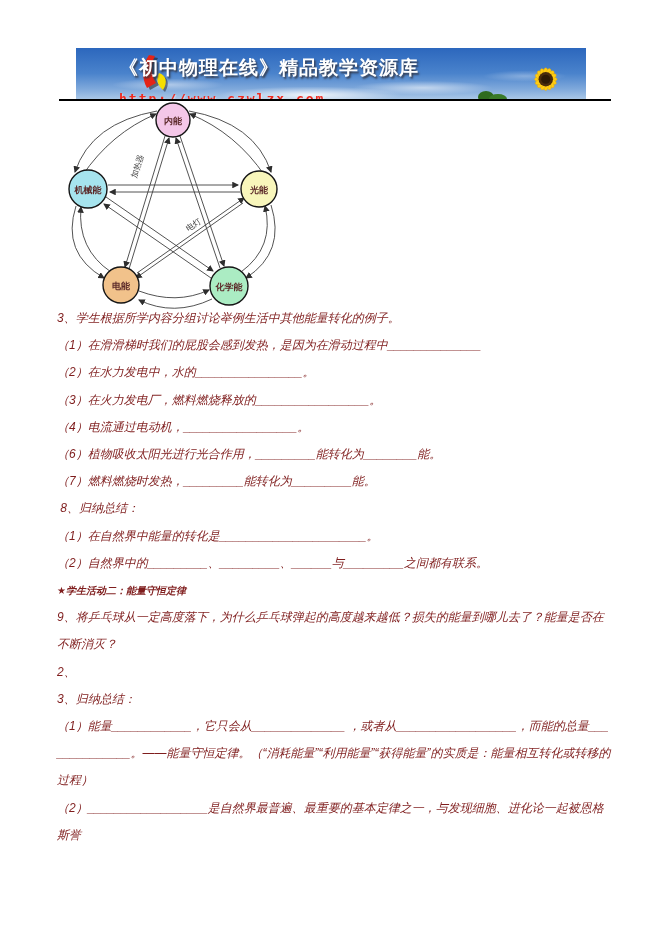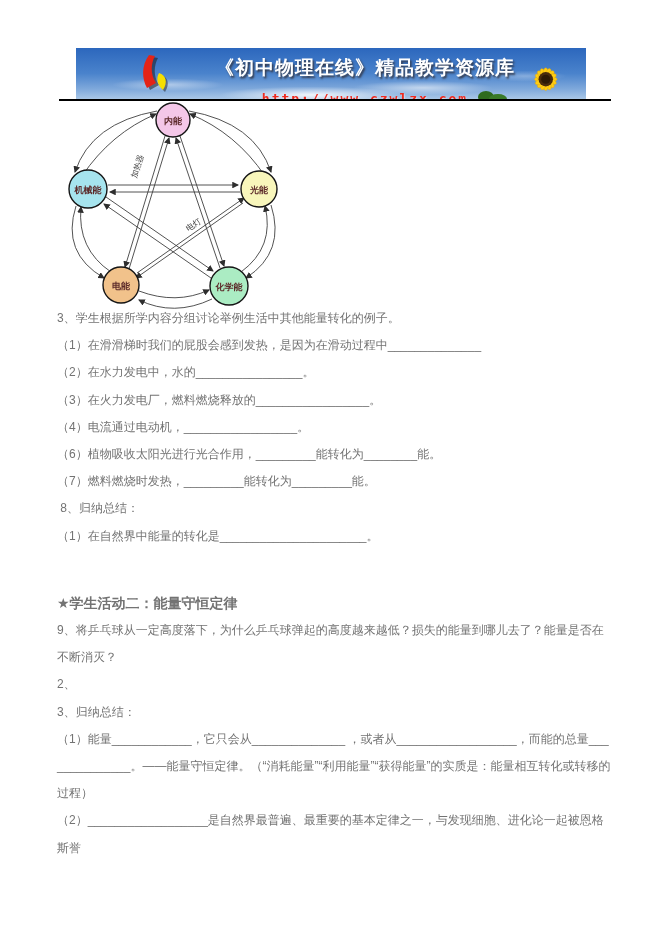--- a/index.html
+++ b/index.html
@@ -7,46 +7,46 @@
         font-family:"Liberation Sans","DejaVu Sans",sans-serif;}
 
   
   .banner{position:absolute;left:76px;top:48px;width:510px;height:51px;overflow:hidden;
     background:
       radial-gradient(ellipse 130px 12px at 46% 92%, rgba(255,255,255,.85), rgba(255,255,255,0) 70%),
       radial-gradient(ellipse 100px 10px at 68% 78%, rgba(255,255,255,.55), rgba(255,255,255,0) 70%),
       radial-gradient(ellipse 80px 9px at 18% 72%, rgba(255,255,255,.45), rgba(255,255,255,0) 70%),
       radial-gradient(ellipse 60px 8px at 88% 55%, rgba(255,255,255,.30), rgba(255,255,255,0) 70%),
       linear-gradient(180deg,#2c67bd 0%,#4a83cc 50%,#7ea8db 80%,#a9c7e7 100%);}
-  .banner-center{position:absolute;left:0;top:0;width:100%;height:100%;text-align:center;
-    padding-left:68px;box-sizing:border-box;}
+  .banner-center{position:absolute;left:0;top:0;width:100%;height:100%;
+    padding-left:43px;box-sizing:border-box;}
   .site-title{margin-top:7px;font-size:19px;font-weight:bold;color:#ffffff;letter-spacing:1px;
     text-shadow:1.5px 1.5px 2px rgba(50,50,60,.9);font-family:"Liberation Serif","DejaVu Serif",serif;}
   .site-url{margin-top:10px;font-size:13px;font-weight:bold;color:#ee2b20;letter-spacing:2px;
     font-family:"DejaVu Sans Mono",monospace;text-shadow:1px 1px 1px rgba(255,255,255,.45);}
   .logo{position:absolute;left:56px;top:3px;}
   .sunflower{position:absolute;right:4px;top:10px;}
   .grass{position:absolute;right:78px;bottom:-4px;}
 
   .rule{position:absolute;left:59px;top:99px;width:552px;height:2px;background:#000;}
 
   
   .diagram{position:absolute;left:55px;top:101px;}
   .edge{fill:none;stroke:#3f3f3f;stroke-width:0.9;}
   .node-circle{stroke:#151515;stroke-width:1.4;}
   .node-label{font-size:9px;font-weight:bold;fill:#5c2a2a;text-anchor:middle;
     font-family:"Liberation Sans","DejaVu Sans",sans-serif;}
   .edge-label{font-size:8px;fill:#3c3c3c;text-anchor:middle;
     font-family:"Liberation Sans","DejaVu Sans",sans-serif;}
 
   
-  .content{position:absolute;left:57px;top:305px;width:556px;color:#737373;}
+  .content{position:absolute;left:57px;top:305px;width:556px;color:#7f1d1d;font-style:italic;}
   .content p{margin:0;font-size:12px;line-height:27.2px;white-space:pre-wrap;
     word-break:break-all;font-family:"Liberation Sans","DejaVu Sans",sans-serif;}
-  .content p.b{font-weight:bold;font-size:14px;margin-top:40px;}
+  .content p.b{font-weight:bold;font-size:10px;}
 </style>
 </head>
 <body>
 
 <div class="page">
 
   <div class="banner">
     <svg class="logo" width="46" height="47" viewBox="0 0 46 47">
       <path d="M17,4 C9,15 10,28 15,37 L24,32 C18,23 19,12 23,5 Z" fill="#1d1d1d" opacity="0.55" transform="translate(3,2)"></path>
       <path d="M17,4 C9,15 10,28 15,37 L24,32 C18,23 19,12 23,5 Z" fill="#e42417"></path>
@@ -138,20 +138,21 @@
   <div class="content">
     <p>3、学生根据所学内容分组讨论举例生活中其他能量转化的例子。</p>
     <p>（1）在滑滑梯时我们的屁股会感到发热，是因为在滑动过程中______________</p>
     <p>（2）在水力发电中，水的________________。</p>
     <p>（3）在火力发电厂，燃料燃烧释放的_________________。</p>
     <p>（4）电流通过电动机，_________________。</p>
     <p>（6）植物吸收太阳光进行光合作用，_________能转化为________能。</p>
     <p>（7）燃料燃烧时发热，_________能转化为_________能。</p>
     <p> 8、归纳总结：</p>
     <p>（1）在自然界中能量的转化是______________________。</p>
+    <p>（2）自然界中的_________、_________、______与_________之间都有联系。</p>
     <p class="b">★学生活动二：能量守恒定律</p>
     <p>9、将乒乓球从一定高度落下，为什么乒乓球弹起的高度越来越低？损失的能量到哪儿去了？能量是否在不断消灭？</p>
     <p>2、</p>
     <p>3、归纳总结：</p>
     <p>（1）能量____________，它只会从______________ ，或者从__________________，而能的总量______________。——能量守恒定律。（“消耗能量”“利用能量”“获得能量”的实质是：能量相互转化或转移的过程）</p>
     <p>（2）__________________是自然界最普遍、最重要的基本定律之一，与发现细胞、进化论一起被恩格斯誉</p>
   </div>
 
 </div>
 

